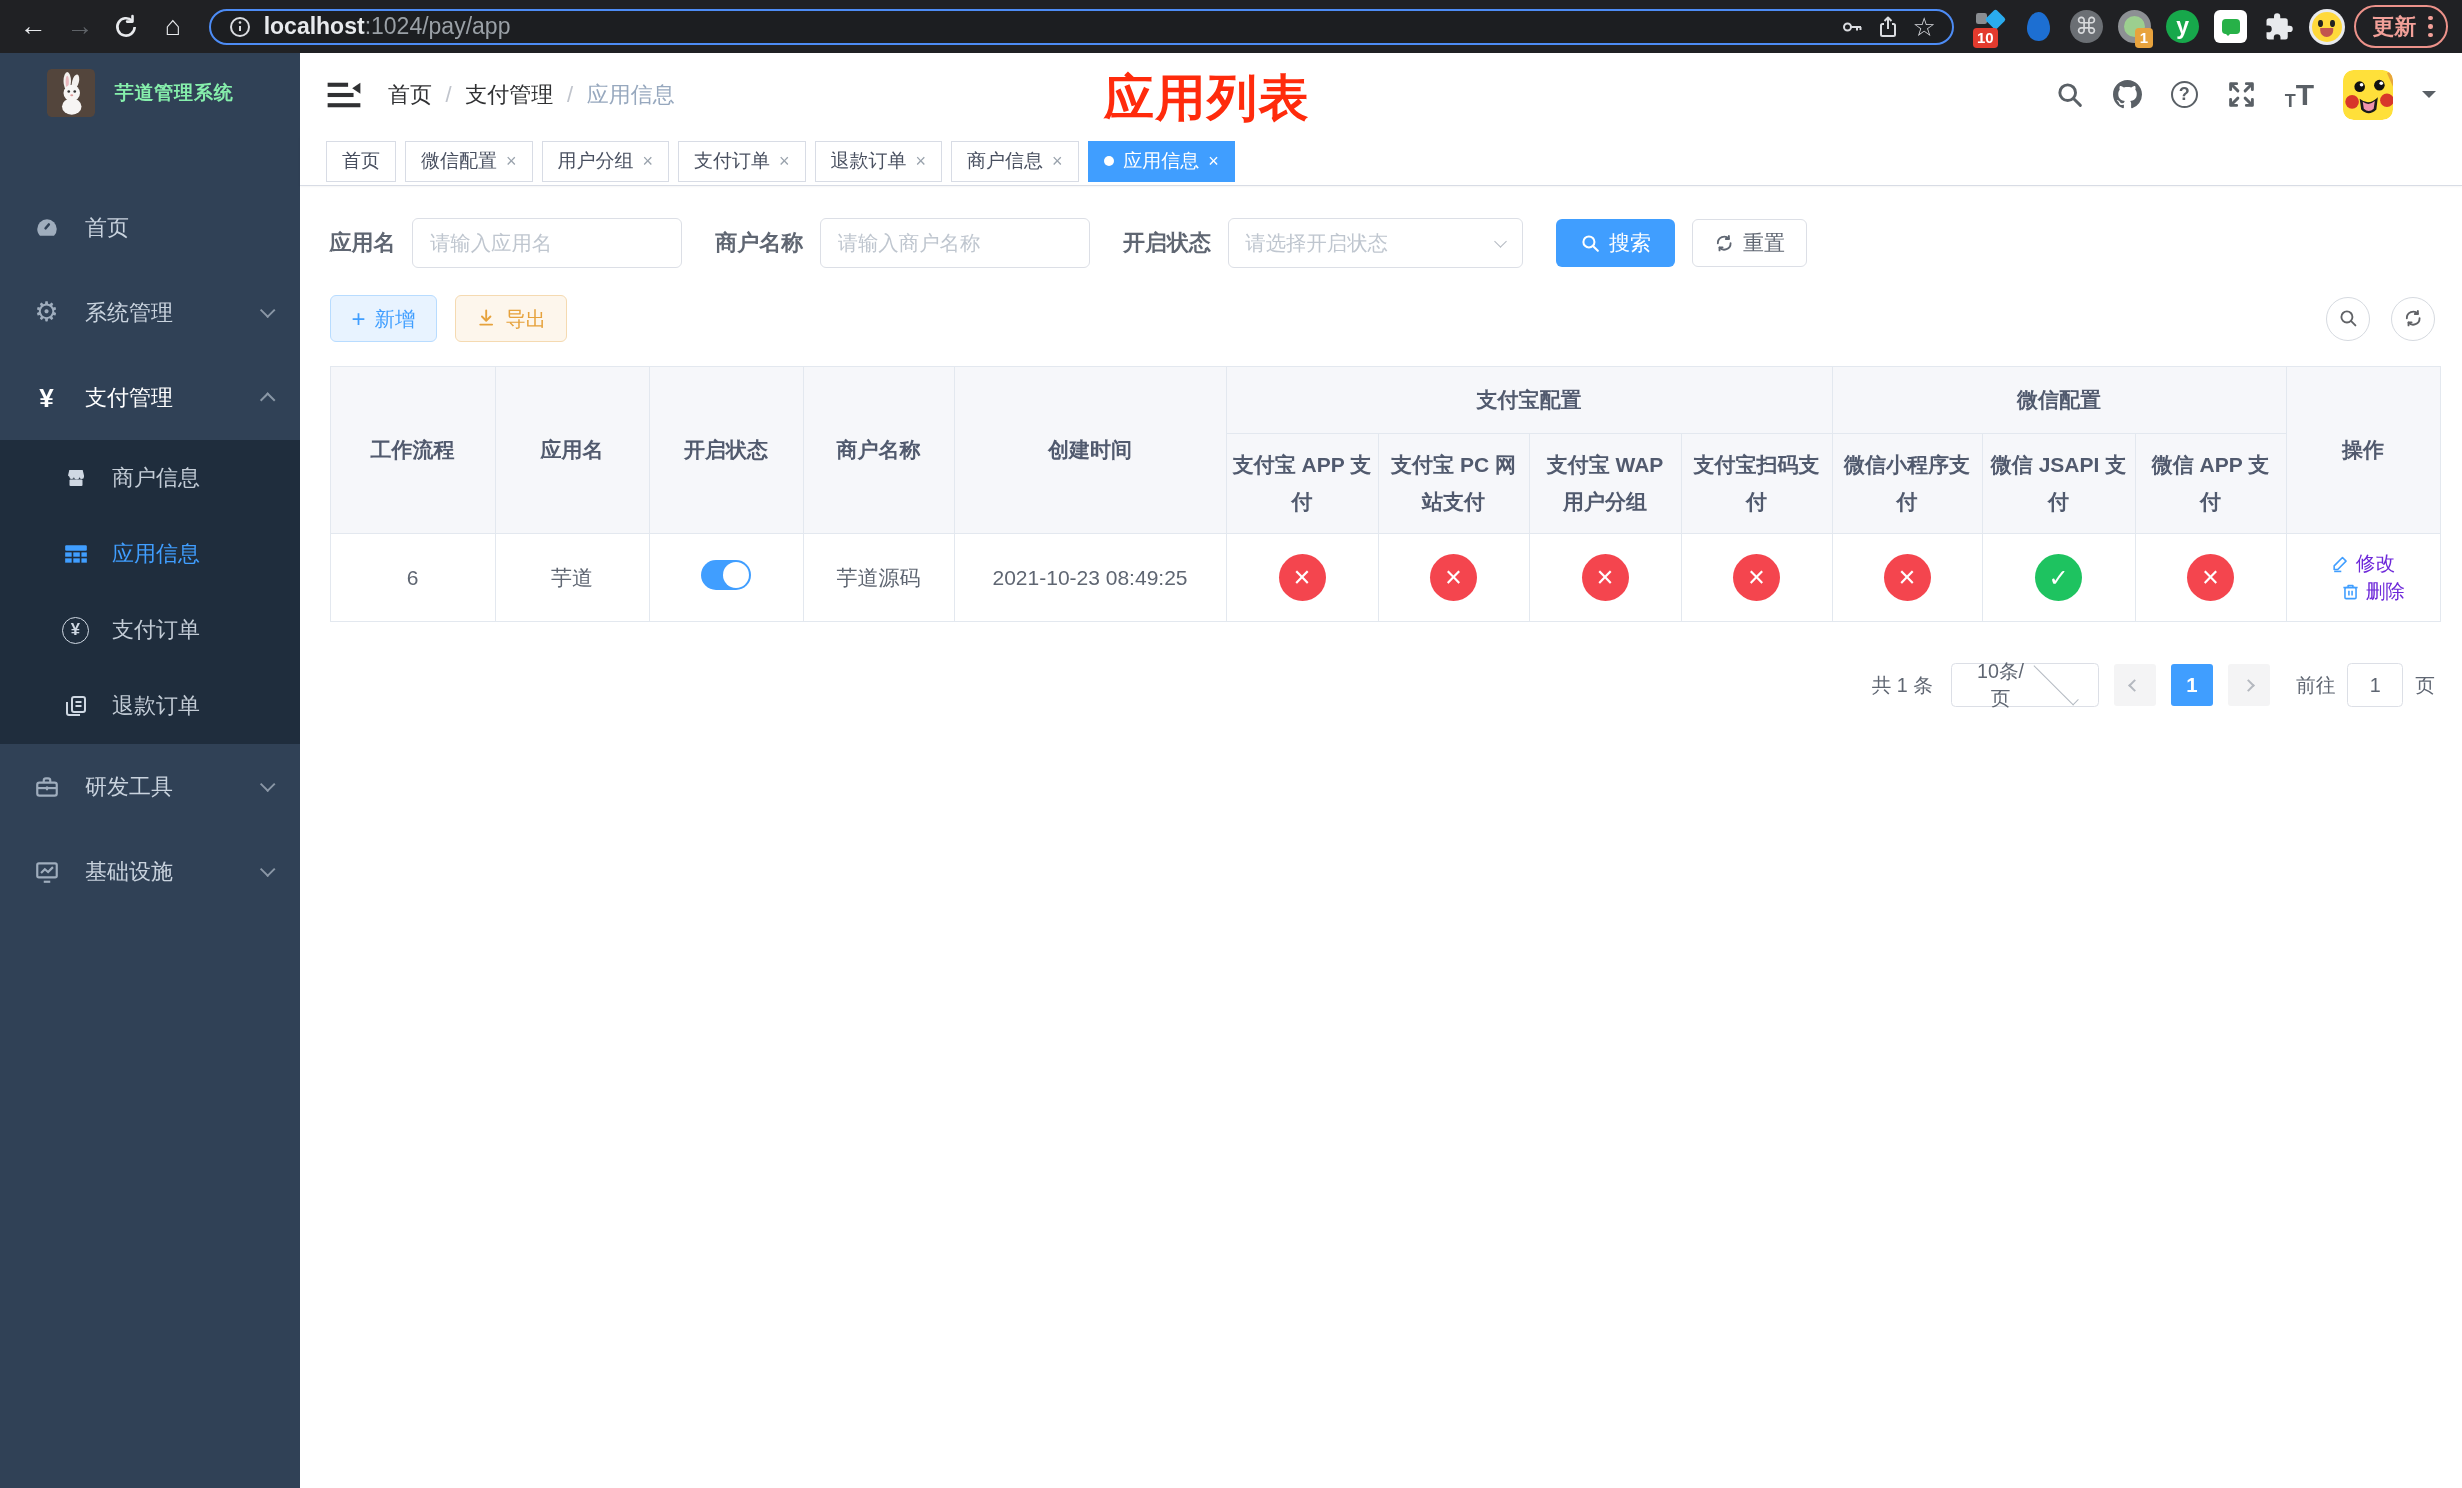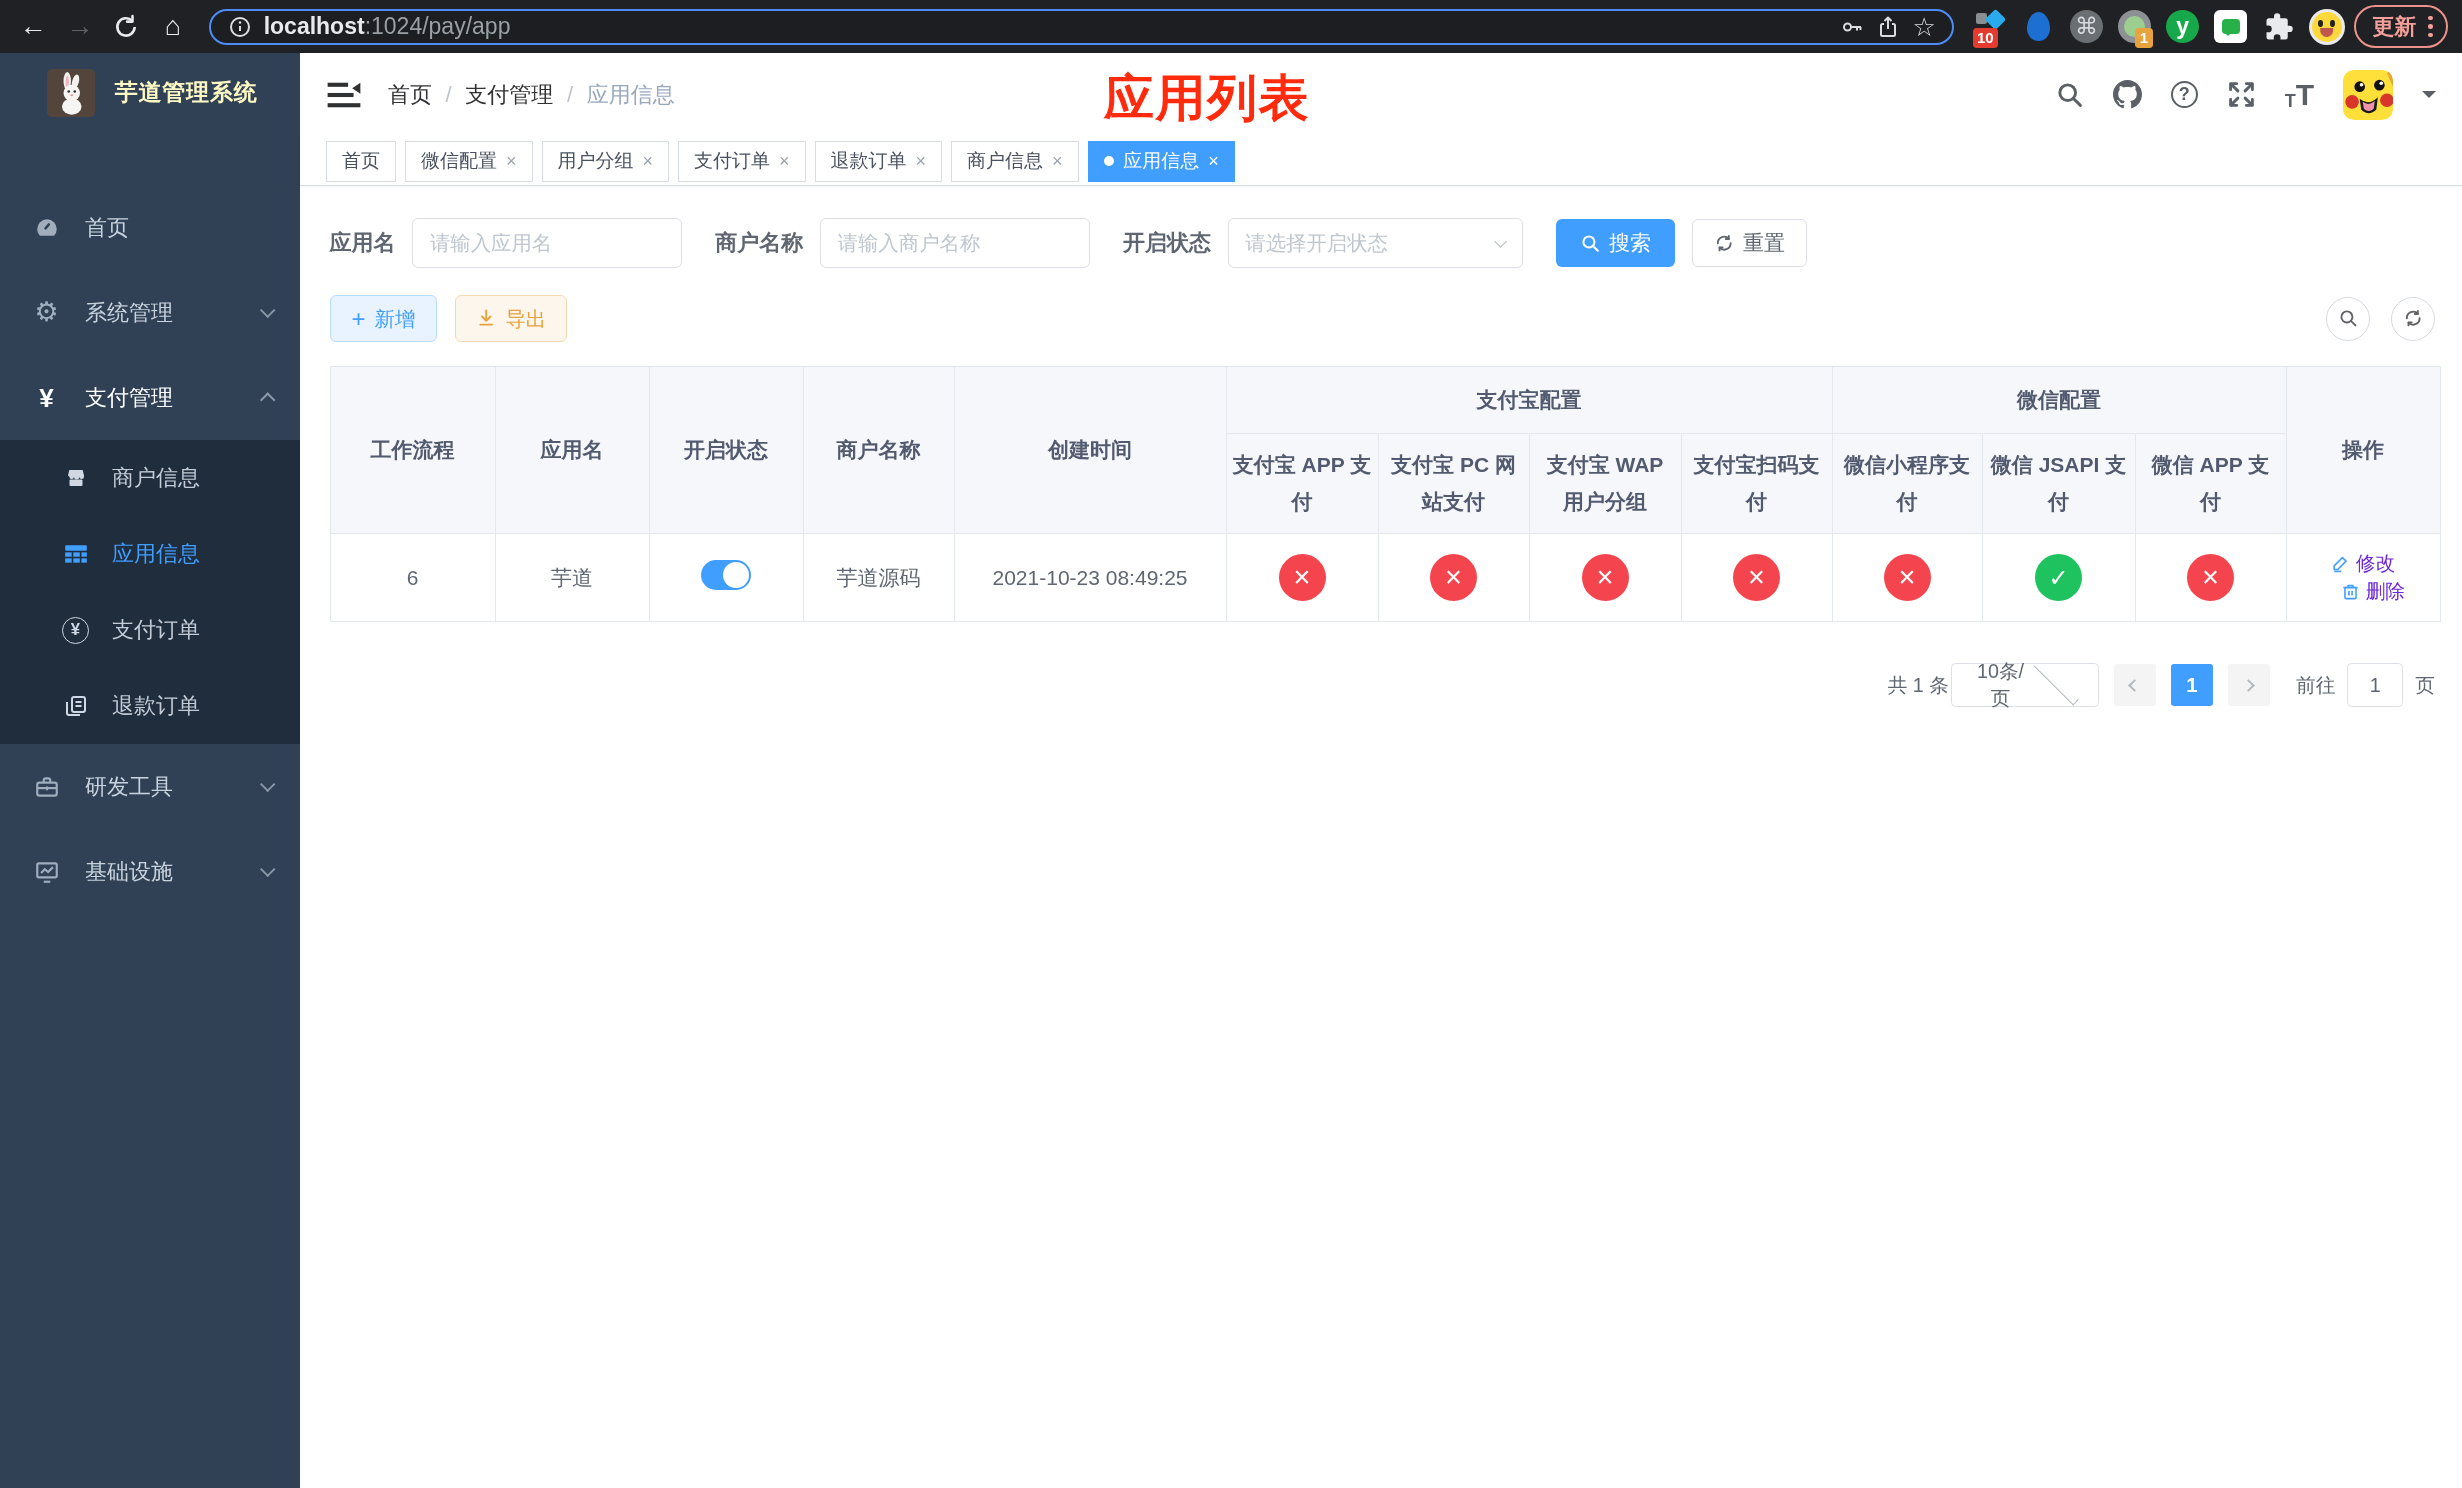--- a/index.html
+++ b/index.html
@@ -51,21 +51,21 @@
   .kebab { display:flex; flex-direction:column; gap:3.8px; }
   .kebab i { width:4.5px; height:4.5px; border-radius:50%; background:#f2a099; }
 
   
   .app { display:flex; height:1436px; }
 
   
   .sidebar { width:300px; flex:0 0 aupx; flex-shrink:0; background:#304156; color:#c9d3de; overflow:hidden; }
   .logo-row { height:79px; display:flex; align-items:center; padding-left:47px; gap:19.7px; }
   .logo-img { width:48px; height:48px; border-radius:4.5px; flex:0 0 auto; }
-  .logo-title { color:#fef9c3; font-size:23px; font-weight:bold; letter-spacing:0.8px; }
+  .logo-title { color:#86efac; font-size:19px; font-weight:bold; letter-spacing:0.8px; }
   .menu-item { height:85px; display:flex; align-items:center; padding:0 27px 0 32px; font-size:22px; cursor:pointer; }
   .menu-item .mi-icon { width:29px; display:flex; justify-content:center; align-items:center; flex:0 0 auto; color:#9fadbd; }
   .menu-item .mi-label { margin-left:24px; }
   .menu-item .chev { margin-left:auto; color:#8a97a6; }
   .menu-item.active-parent { color:#fff; }
   .menu-item.active-parent .mi-icon { color:#fff; }
   .submenu { background:#1f2d3d; }
   .sub-item { height:76px; display:flex; align-items:center; padding-left:62px; font-size:22px; cursor:pointer; color:#c3ccd6; }
   .sub-item .mi-icon { width:27px; display:flex; justify-content:center; align-items:center; color:#cfd8e3; }
   .sub-item .mi-label { margin-left:23px; }
@@ -153,21 +153,21 @@
   .switch { width:50px; height:30px; border-radius:15px; position:relative; display:inline-block; cursor:pointer; background:#c0ccda; }
   .switch.sw-on { background:#409EFF; }
   .switch .knob { position:absolute; top:2.3px; left:2.3px; width:26px; height:26px; border-radius:50%; background:#fff; }
   .switch.sw-on .knob { left:auto; right:2.3px; }
   .op-link { color:#6d28d9; font-size:19.7px; display:inline-flex; align-items:center; gap:6px; cursor:pointer; }
   .op-link + .op-link { margin-left:19.7px; }
   .op-link svg { width:19px; height:19px; }
 
   
   .pager { margin-top:41px; display:flex; justify-content:flex-end; align-items:center; font-size:19.7px; color:#5f6672; }
-  .pg-total { margin-right:2px;text-align:center; }
+  .pg-total { margin-right:18px;text-align:center; }
   .pg-size { width:148px; height:44px; border:1.5px solid #dcdfe6; border-radius:4.5px; display:flex; align-items:center;
     padding:0 13.6px 0 21px; cursor:pointer; background:#fff; }
   .pg-size span { flex:1; text-align:center; }
   .pg-size .chev { width:8.3px; height:8.3px; border-width:1.5px; color:#b4bac2; }
   .pg-btn { width:42px; height:42px; border-radius:3px; background:#f4f4f5; display:flex; align-items:center; justify-content:center;
     color:#b4b8bf; margin-left:15px; cursor:pointer; }
   .pg-btn .chev { width:9px; height:9px; border-width:2.3px; }
   .chev.left { transform:rotate(135deg); } .chev.right { transform:rotate(-45deg); }
   .pg-page { width:42px; height:42px; border-radius:3px; background:#409EFF; color:#fff; display:flex; align-items:center;
     justify-content:center; font-size:20.4px; font-weight:bold; margin-left:15px; cursor:pointer; }

